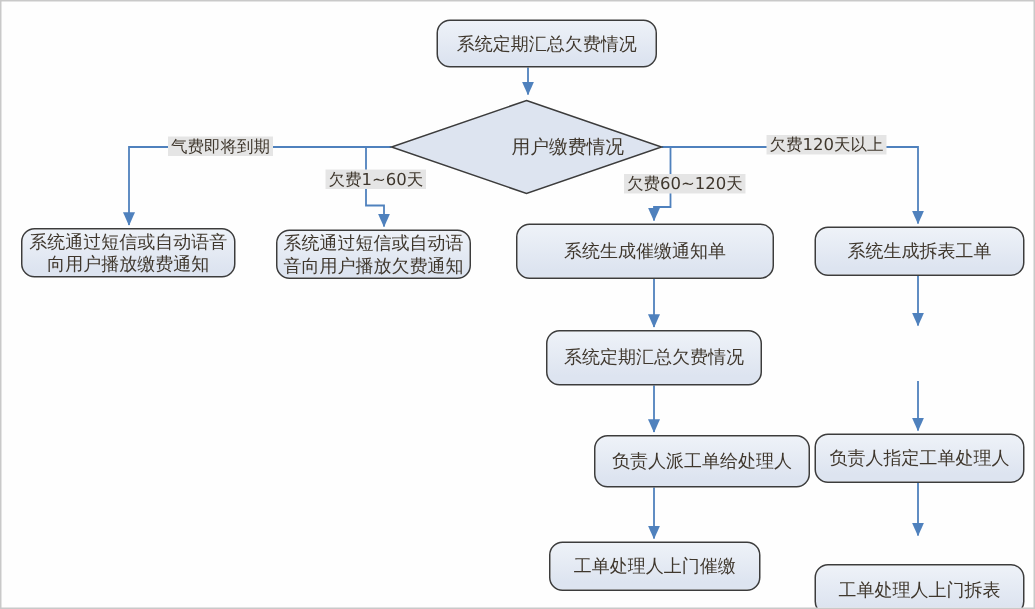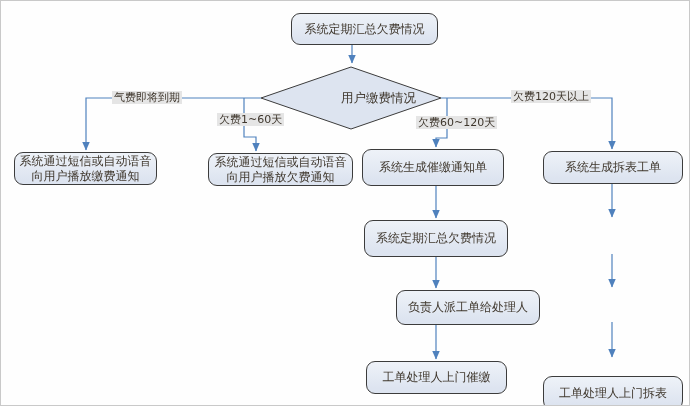--- a/index.html
+++ b/index.html
@@ -75,33 +75,34 @@
 
     <polygon class="diamond" points="350,66 440,97 350,128 260,97"></polygon>
   </svg>
 
   <div class="node" style="left:278px;top:12px;width:147px;height:32px;margin-left:12px;">系统定期汇总欠费情况</div>
 
   <div class="decision-label" style="left:285px;top:90px;width:130px;">用户缴费情况</div>
 
   <div class="node" style="left:13px;top:151px;width:143px;height:33px;">系统通过短信或自动语音向用户播放缴费通知</div>
 
-  <div class="node" style="left:183px;top:152px;width:145px;height:33px;margin-left:24px;">系统通过短信或自动语音向用户播放欠费通知</div>
+  <div class="node" style="left:183px;top:152px;width:130px;height:33px;">系统通过短信或自动语音向用户播放欠费通知</div>
 
-  <div class="node" style="left:361px;top:148px;width:142px;height:37px;">系统生成催缴通知单</div>
+  <div class="node" style="left:343px;top:148px;width:172px;height:37px;">系统生成催缴通知单</div>
 
   <div class="node" style="left:363px;top:219px;width:144px;height:37px;">系统定期汇总欠费情况</div>
 
   <div class="node" style="left:363px;top:289px;width:144px;height:35px;margin-left:32px;">负责人派工单给处理人</div>
 
   <div class="node" style="left:365px;top:360px;width:141px;height:33px;">工单处理人上门催缴</div>
 
   <div class="node" style="left:542px;top:150px;width:140px;height:33px;">系统生成拆表工单</div>
 
 
+  <div class="node" style="left:542px;top:288px;width:140px;height:33px;">负责人指定工单处理人</div>
 
   <div class="node" style="left:542px;top:358px;width:140px;height:34px;margin-top:17px;">工单处理人上门拆表</div>
 
   <div class="edge-label" style="left:111px;top:90px;">气费即将到期</div>
 
   <div class="edge-label" style="left:216px;top:112px;">欠费1~60天</div>
 
   <div class="edge-label" style="left:415px;top:115px;">欠费60~120天</div>
 
   <div class="edge-label" style="left:510px;top:89px;">欠费120天以上</div>

